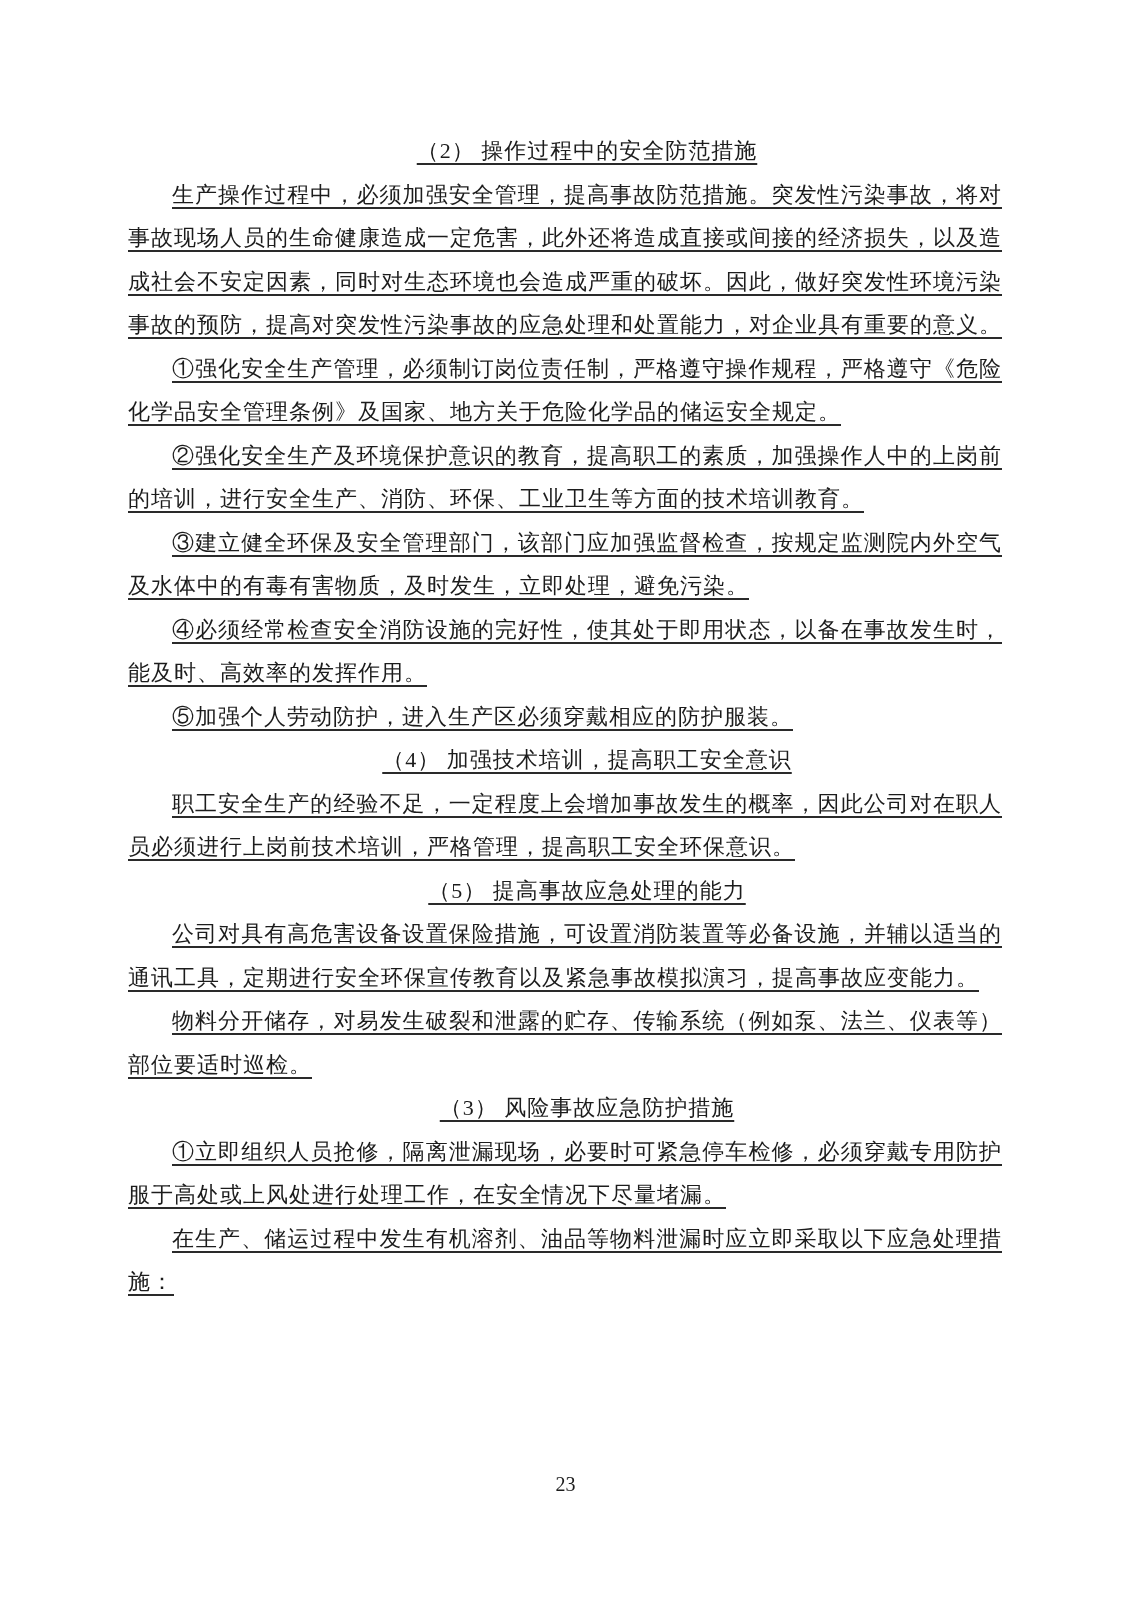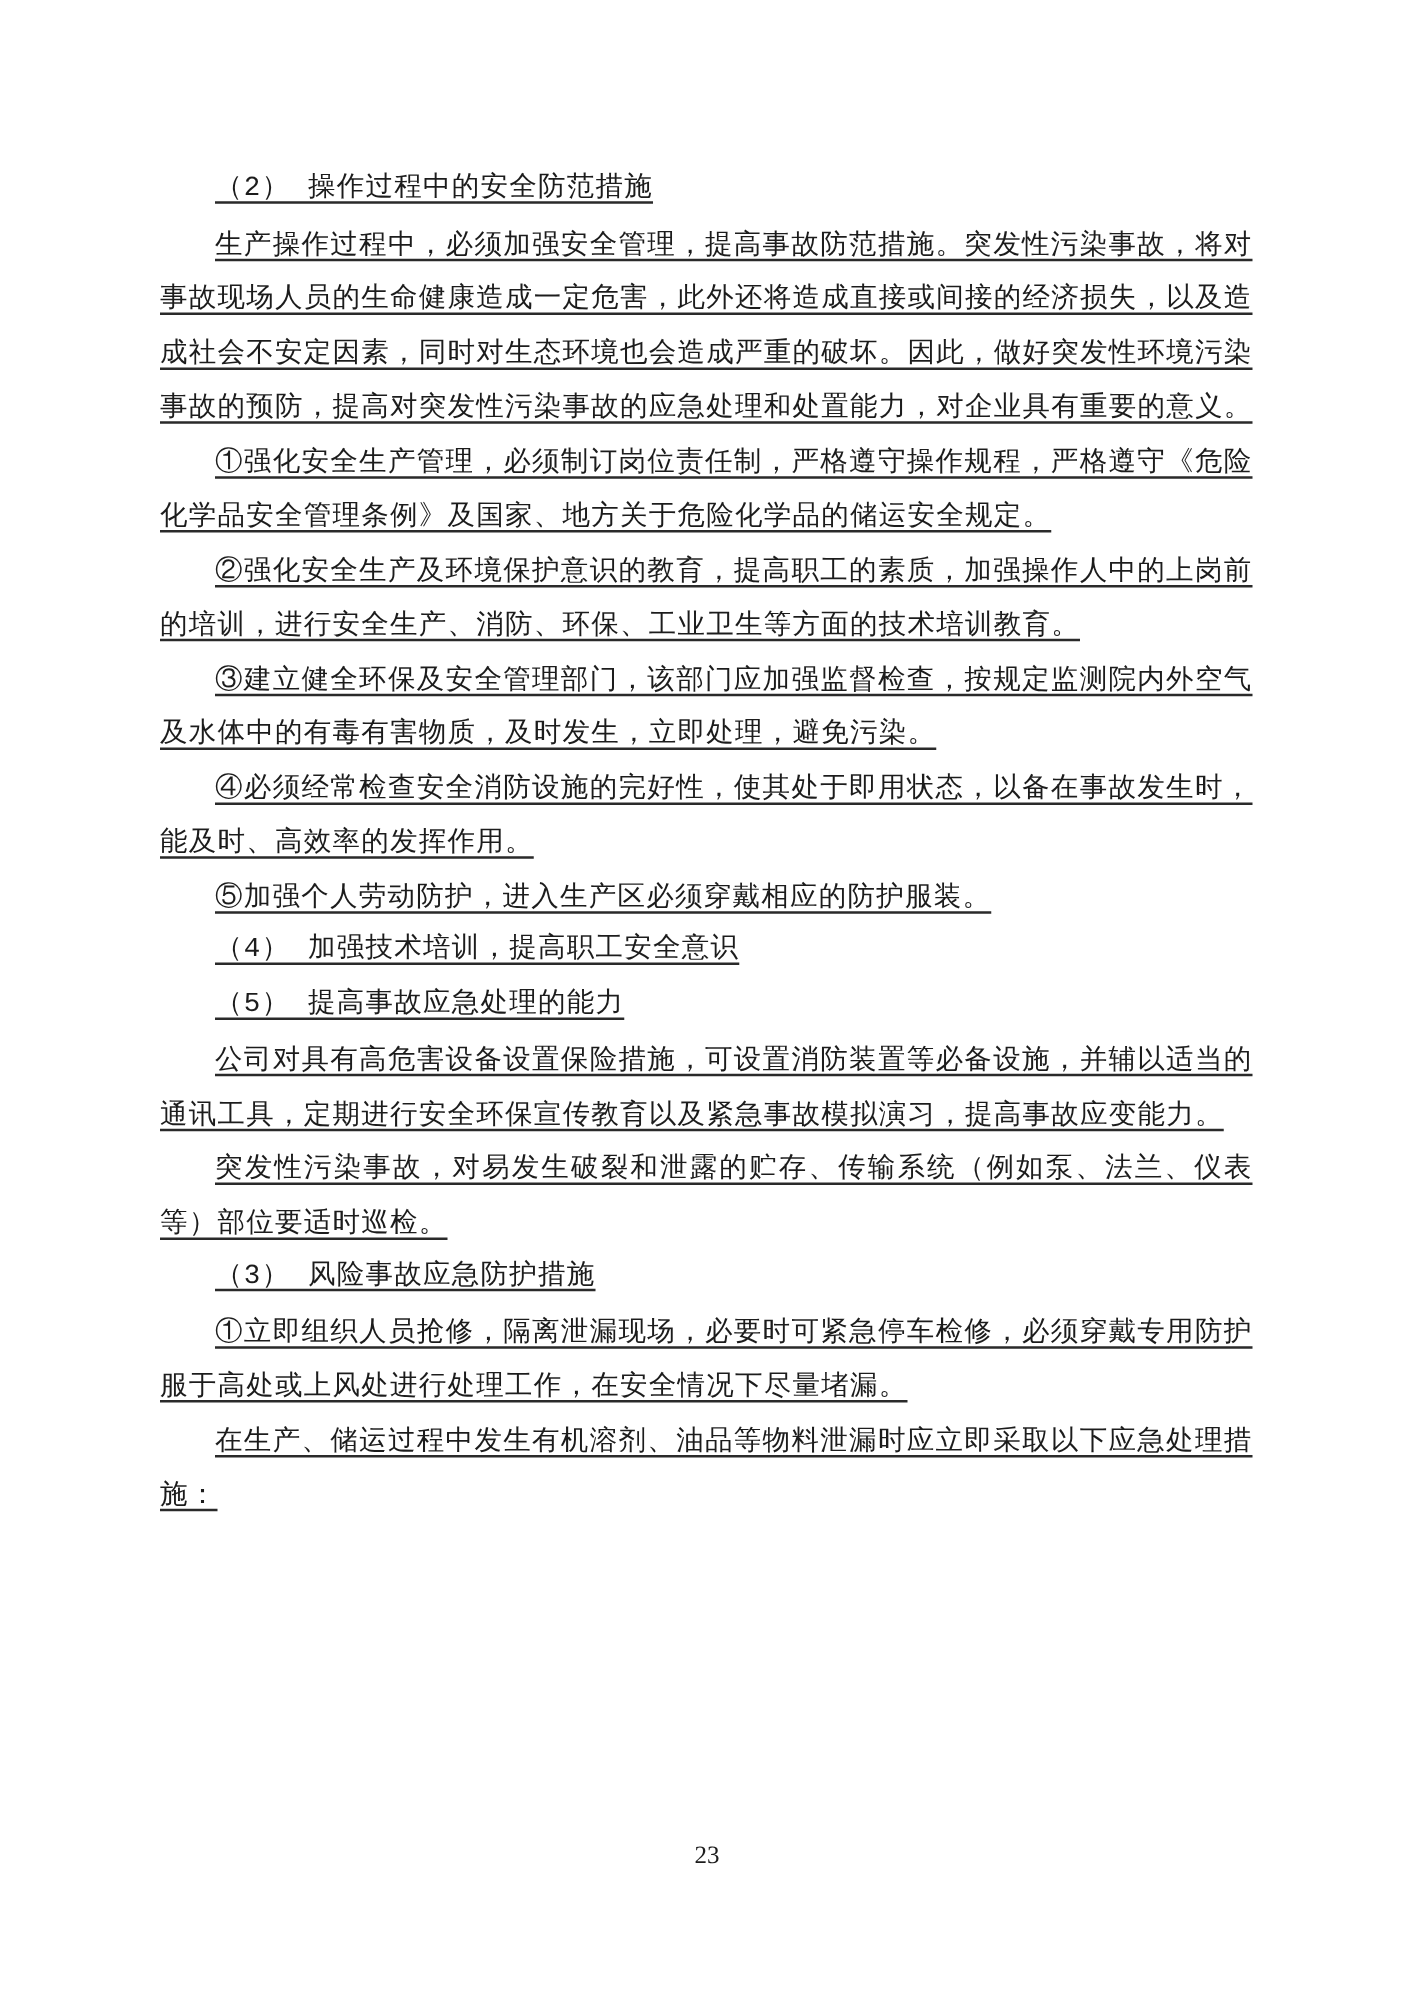--- a/index.html
+++ b/index.html
@@ -31,22 +31,21 @@
     text-decoration: underline;
     text-decoration-thickness: 2px;
     text-decoration-color: #2a2a2a;
     text-underline-offset: 5px;
     font-family: "Liberation Serif", "DejaVu Serif", serif;
   }
   .content p.body {
     text-align: justify;
   }
   .content p.heading {
-    text-align: left;
-    font-family: Liberation Mono, monospace;
+    text-align: center;
   }
   .page-number {
     position: absolute;
     top: 1473px;
     left: 0;
     width: 100%;
     text-align: center;
     font-size: 20px;
     color: #1c1c1c;
     font-family: "Liberation Serif", "DejaVu Serif", serif;
@@ -58,21 +57,22 @@
 <div class="page">
   <div class="content">
     <p class="heading">（2） 操作过程中的安全防范措施</p>
     <p class="body">生产操作过程中，必须加强安全管理，提高事故防范措施。突发性污染事故，将对事故现场人员的生命健康造成一定危害，此外还将造成直接或间接的经济损失，以及造成社会不安定因素，同时对生态环境也会造成严重的破坏。因此，做好突发性环境污染事故的预防，提高对突发性污染事故的应急处理和处置能力，对企业具有重要的意义。</p>
     <p class="body">①强化安全生产管理，必须制订岗位责任制，严格遵守操作规程，严格遵守《危险化学品安全管理条例》及国家、地方关于危险化学品的储运安全规定。</p>
     <p class="body">②强化安全生产及环境保护意识的教育，提高职工的素质，加强操作人中的上岗前的培训，进行安全生产、消防、环保、工业卫生等方面的技术培训教育。</p>
     <p class="body">③建立健全环保及安全管理部门，该部门应加强监督检查，按规定监测院内外空气及水体中的有毒有害物质，及时发生，立即处理，避免污染。</p>
     <p class="body">④必须经常检查安全消防设施的完好性，使其处于即用状态，以备在事故发生时，能及时、高效率的发挥作用。</p>
     <p class="body">⑤加强个人劳动防护，进入生产区必须穿戴相应的防护服装。</p>
     <p class="heading">（4） 加强技术培训，提高职工安全意识</p>
+    <p class="body">职工安全生产的经验不足，一定程度上会增加事故发生的概率，因此公司对在职人员必须进行上岗前技术培训，严格管理，提高职工安全环保意识。</p>
     <p class="heading">（5） 提高事故应急处理的能力</p>
     <p class="body">公司对具有高危害设备设置保险措施，可设置消防装置等必备设施，并辅以适当的通讯工具，定期进行安全环保宣传教育以及紧急事故模拟演习，提高事故应变能力。</p>
-    <p class="body">突发性污染事故，对易发生破裂和泄露的贮存、传输系统（例如泵、法兰、仪表等）部位要适时巡检。</p>
+    <p class="body">物料分开储存，对易发生破裂和泄露的贮存、传输系统（例如泵、法兰、仪表等）部位要适时巡检。</p>
     <p class="heading">（3） 风险事故应急防护措施</p>
     <p class="body">①立即组织人员抢修，隔离泄漏现场，必要时可紧急停车检修，必须穿戴专用防护服于高处或上风处进行处理工作，在安全情况下尽量堵漏。</p>
     <p class="body">在生产、储运过程中发生有机溶剂、油品等物料泄漏时应立即采取以下应急处理措施：</p>
   </div>
   <div class="page-number">23</div>
 </div>
 
 </body></html>

